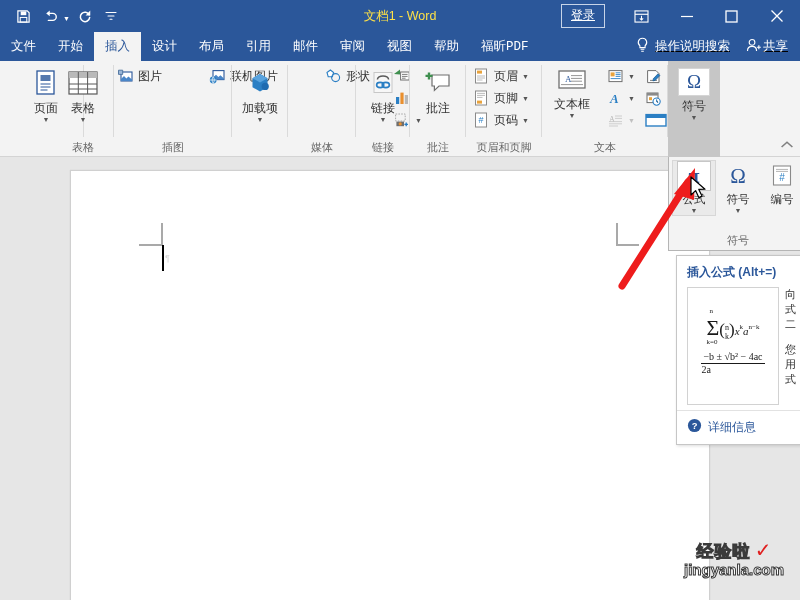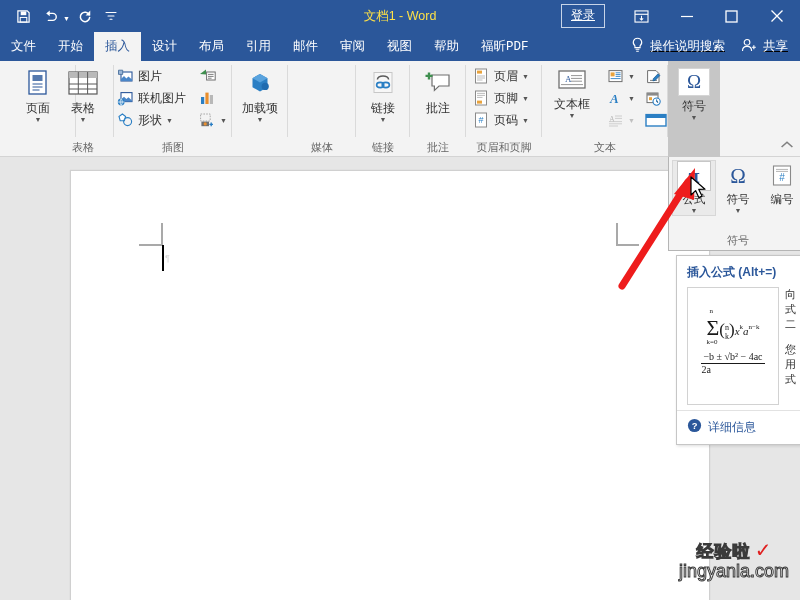--- a/index.html
+++ b/index.html
@@ -47,21 +47,21 @@
     position: absolute; left: 0; top: 32px; width: 800px; height: 29px;
     background: #2b579a; display: flex; align-items: stretch;
   }
   .tab {
     display: flex; align-items: center; padding: 0 11px;
     font-size: 12.5px; color: #ffffff; white-space: nowrap; font-family: Liberation Mono, monospace;
   }
   .tab.active { background: #f3f3f3; color: #2b579a; }
   .tab-right { margin-left: auto; display: flex; align-items: center; text-decoration: underline; }
   .tellme { display: flex; align-items: center; gap: 6px; padding: 0 10px; color:#fff; font-size:12.5px;}
-  .share { display: flex; align-items: center; gap: 5px; padding: 0 12px 0 6px; color:#fff; font-size:12.5px;}
+  .share { display: flex; align-items: center; padding: 0 12px 0 6px; color:#fff; font-size:12.5px;}
 
   
   .ribbon {
     position: absolute; left: 0; top: 61px; width: 800px; height: 96px;
     background: #f3f3f3; border-bottom: 1px solid #d4d4d4;
   }
   .rgroup {
     position: absolute; top: 0; height: 96px;
     display: flex; flex-direction: column; align-items: center;
   }
@@ -159,21 +159,21 @@
   .cursor { position: absolute; left: 690px; top: 176px; width: 18px; height: 26px; }
 
   
   .watermark {
     position: absolute; left: 668px; top: 540px; width: 132px; height: 46px;
     text-align: center; line-height: 1;
   }
   .wm1 { font-size: 17px; font-weight: bold; color: #ffffff;
          -webkit-text-stroke: 1px #3a3a3a; letter-spacing: 1px; }
   .wm-check { color: #e02020; font-size: 20px; font-weight: bold; }
-  .wm2 { font-size: 18px; font-weight: normal; color: #ffffff;
+  .wm2 { font-size: 15px; font-weight: bold; color: #ffffff;
          -webkit-text-stroke: 1px #3a3a3a; letter-spacing: 0px; margin-top: 2px;}
 </style>
 </head>
 <body>
 
 <div id="app">
 
   <div class="titlebar">
     <div class="qat">
       <div class="qat-btn">
@@ -266,21 +266,21 @@
               <path d="M13.6 7.2v4.2M11.5 9.3h4.2" stroke="#fff" stroke-width="1.2"></path>
             </svg>
         </span>
         <span>共享</span>
       </div>
     </div>
   </div>
 
   <div class="ribbon">
 
-    <div class="rgroup" style="left:0; width:76px;">
+    <div class="rgroup" style="left:8px; width:76px;">
       <div class="bigbtn">
         <span class="glyph">
           <svg width="26" height="28" viewBox="0 0 26 28">
               <rect x="4" y="2" width="17" height="23" fill="#fff" stroke="#2b579a" stroke-width="1.3"></rect>
               <rect x="7.5" y="6" width="10" height="6" fill="#2b579a" opacity=".8"></rect>
               <path d="M7.5 15h10M7.5 18h10M7.5 21h7" stroke="#2b579a" stroke-width="1.1"></path>
             </svg>
         </span>
         <span class="lbl">页面</span>
         <span class="dd">▼</span>
@@ -300,21 +300,21 @@
         </span>
         <span class="lbl">表格</span>
         <span class="dd">▼</span>
       </div>
       <div class="divider"></div>
       <div class="glabel">表格</div>
     </div>
 
     <div class="rgroup" style="left:114px; width:118px; align-items:flex-start;">
       <div style="display:flex; padding-top:4px;">
-        <div style="display:flex; flex-direction:column;">
+        <div style="display:flex; flex-direction:row;gap:44px;">
           <div class="smallrow">
             <span class="iconbox">
               <svg width="16" height="16" viewBox="0 0 16 16">
                   <rect x="4" y="4" width="11" height="9" fill="#fff" stroke="#2b579a" stroke-width="1.1"></rect>
                   <path d="M4 11l3-3 2.4 2.4 2-2L15 11.5v1.5H4z" fill="#4a86c8"></path>
                   <path d="M1.5 2.2h4.2v4.2H1.5z" fill="#9ab6d8" stroke="#4a6f9c" stroke-width=".9"></path>
                 </svg>
             </span>
             <span class="slbl">图片</span>
           </div>

